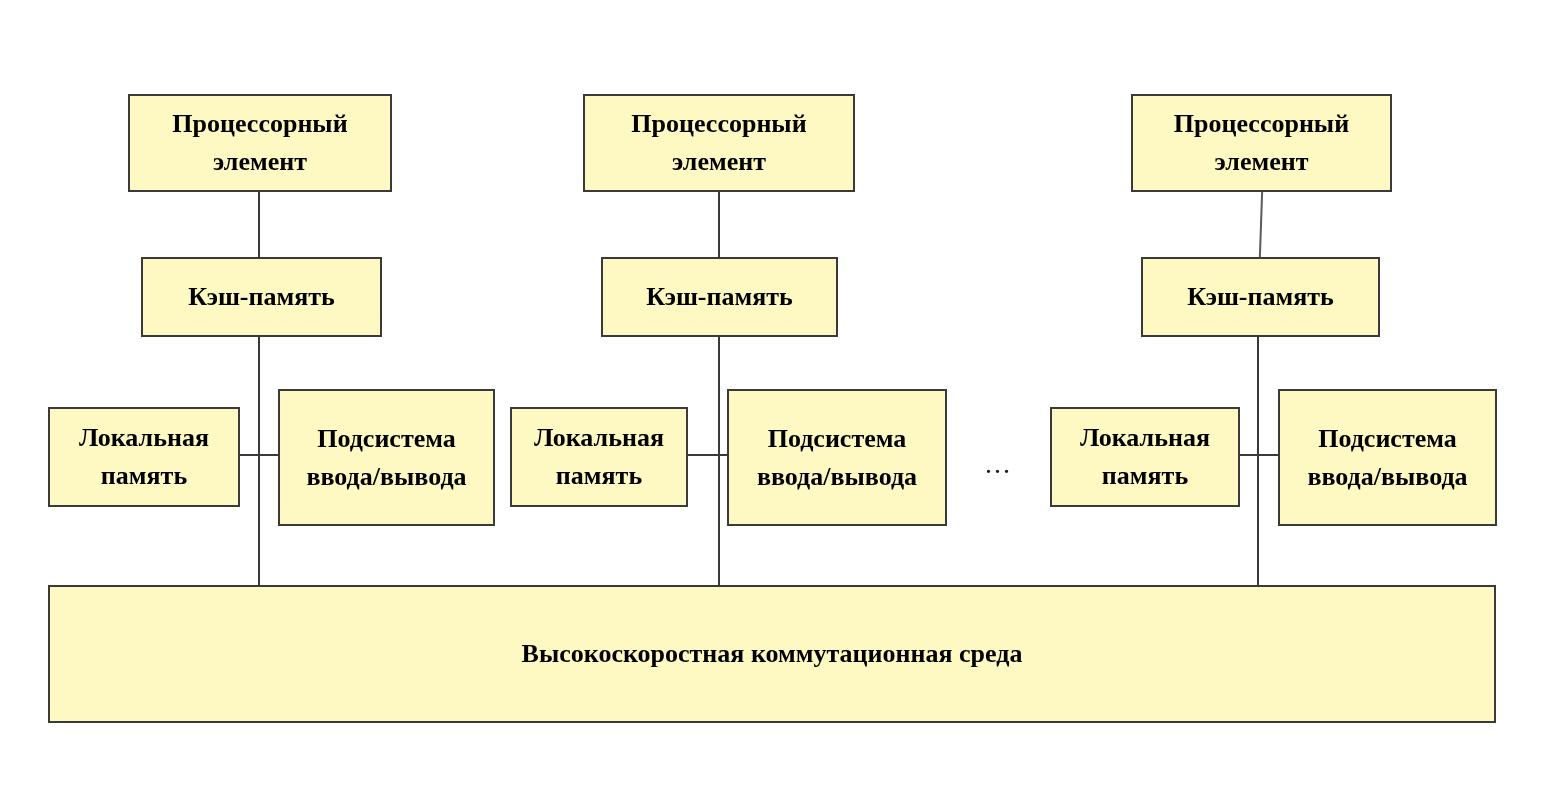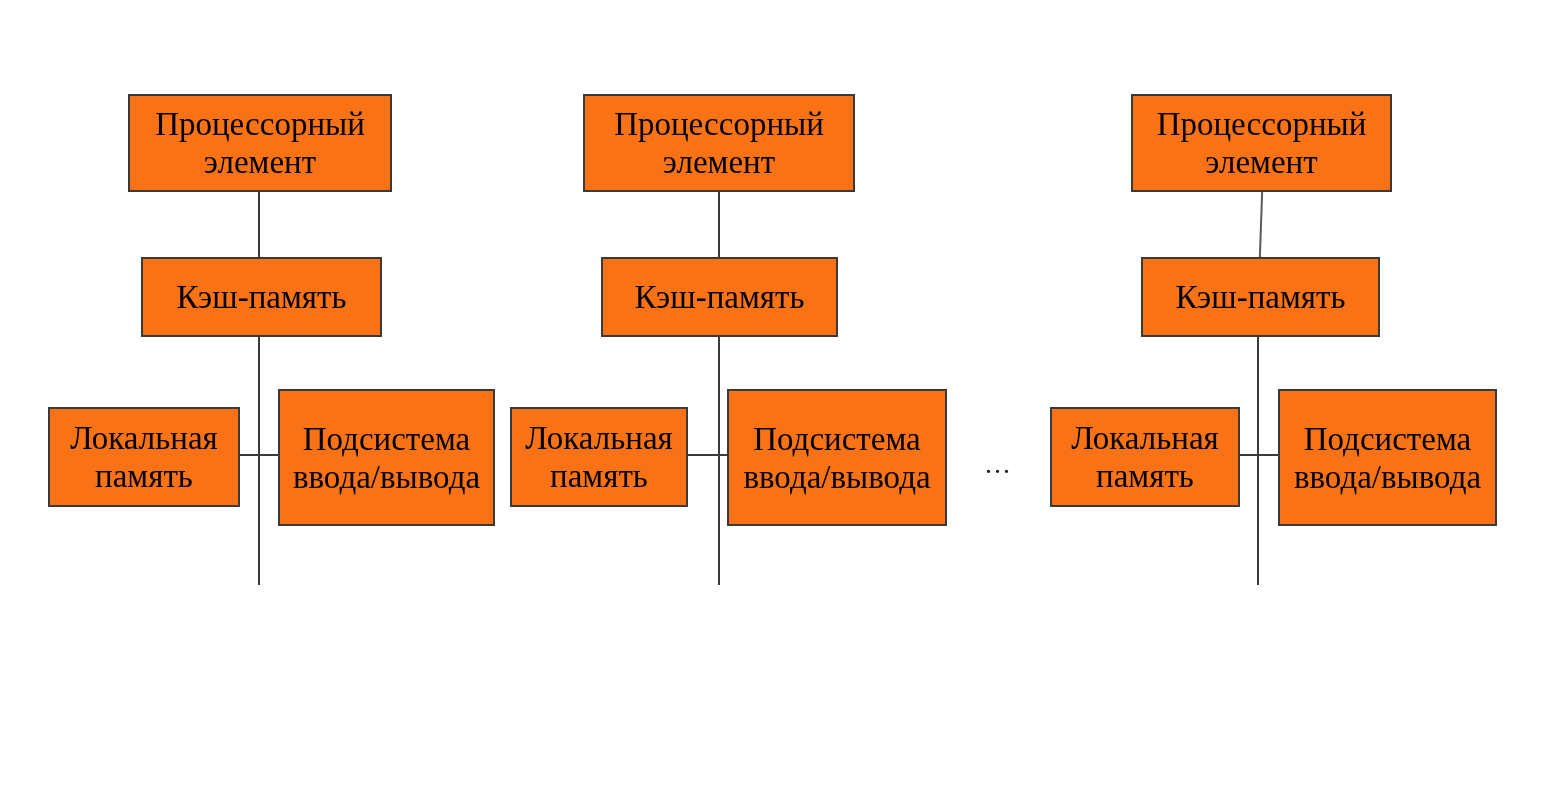--- a/index.html
+++ b/index.html
@@ -12,29 +12,30 @@
     width: 1542px;
     height: 788px;
     background: #ffffff;
     font-family: "Liberation Serif", "DejaVu Serif", serif;
     color: #000000;
     overflow: hidden;
   }
   .box {
     position: absolute;
     box-sizing: border-box;
-    background: #f97316;
+    background: #fef9c3;
     border: 2px solid #3a3a3a;
     display: flex;
     align-items: center;
     justify-content: center;
     text-align: center;
-    font-size: 33px;
+    font-size: 26px;
     line-height: 38px;
     white-space: pre-line;
+    font-weight: bold;
   }
   .vline {
     position: absolute;
     width: 2px;
     background: #3a3a3a;
   }
   .hline {
     position: absolute;
     height: 2px;
     background: #3a3a3a;
@@ -107,14 +108,15 @@
 элемент</div>
   <div class="vline pc3"></div>
   <div class="box cache3">Кэш-память</div>
   <div class="vline cb3"></div>
   <div class="box loc3">Локальная
 память</div>
   <div class="hline lm3"></div>
   <div class="box io3">Подсистема
 ввода/вывода</div>
 
+  <div class="box bus">Высокоскоростная коммутационная среда</div>
 
 </div>
 
 </body></html>

